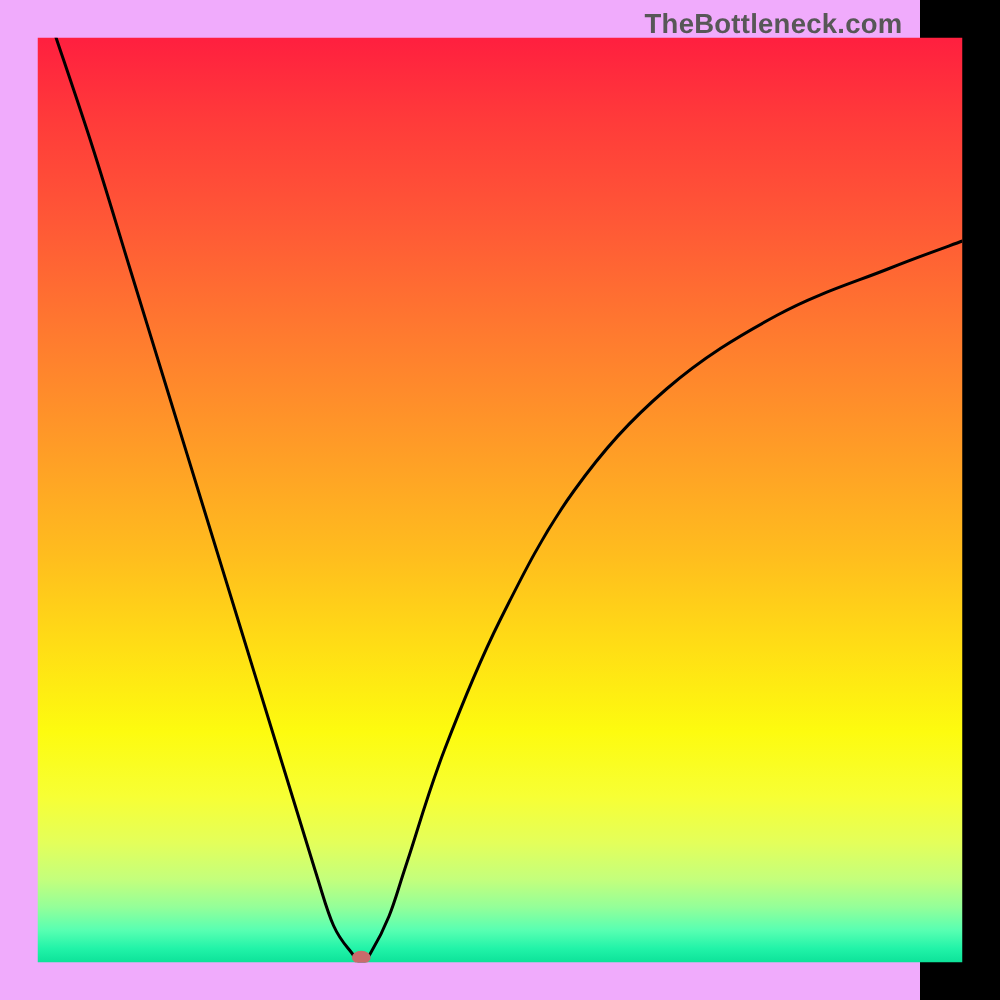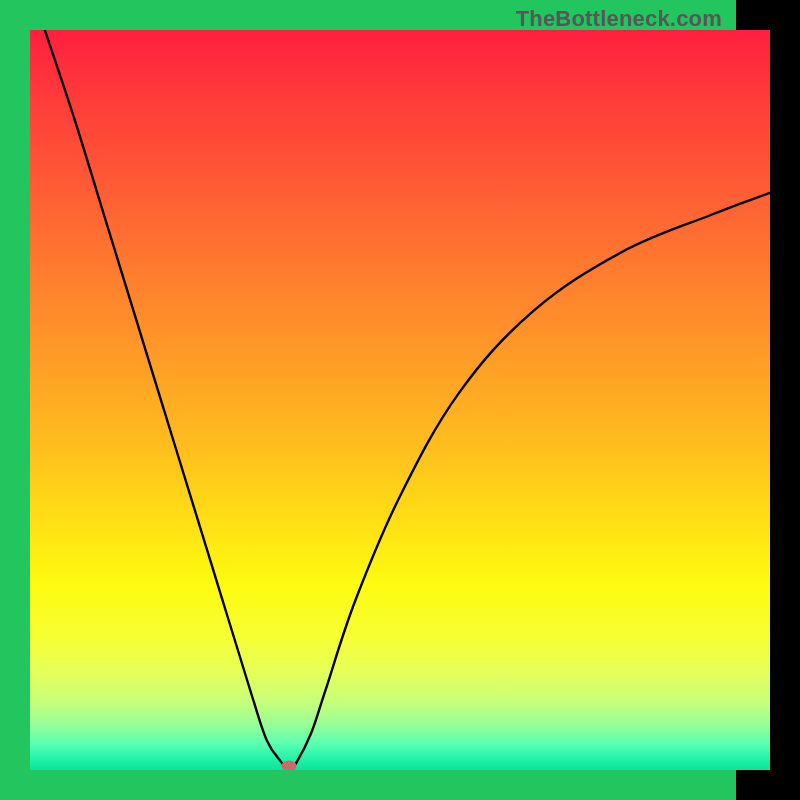--- a/index.html
+++ b/index.html
@@ -1,21 +1,21 @@
 <!DOCTYPE html>
 <html><head>
 <meta charset="utf-8">
 <style>
   * { margin: 0; padding: 0; box-sizing: border-box; }
   html, body { width: 800px; height: 800px; overflow: hidden; background: #000; }
   .frame {
     position: relative;
     width: 736px;
     height: 800px;
-    background: #22c55e;
+    background: #f0abfc;
   }
   .watermark {
     position: absolute;
     top: 6px;
     right: 14px;
     font-family: Arial, Helvetica, sans-serif;
     font-size: 22px;
     font-weight: 600;
     color: #575757;
     letter-spacing: 0.2px;

